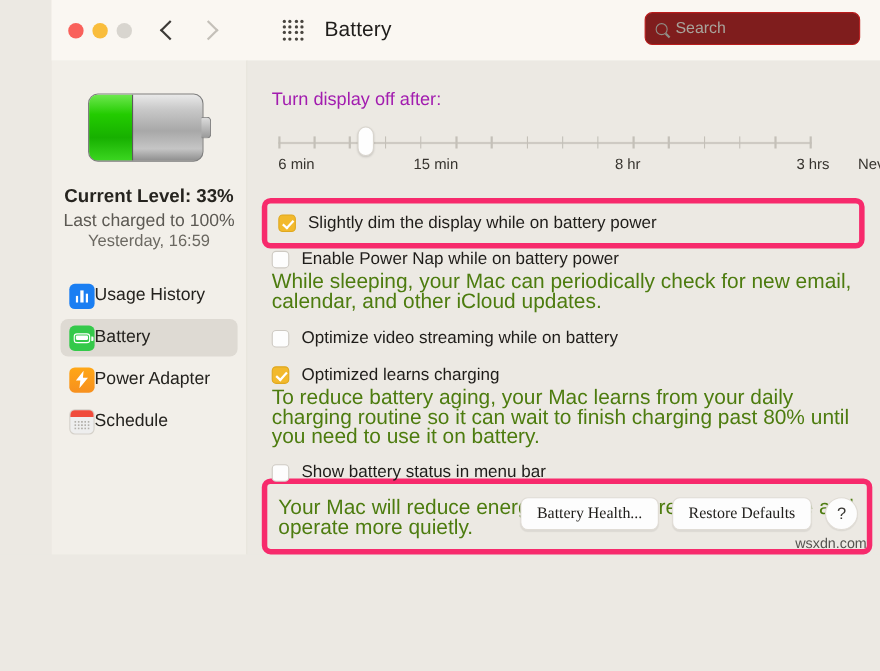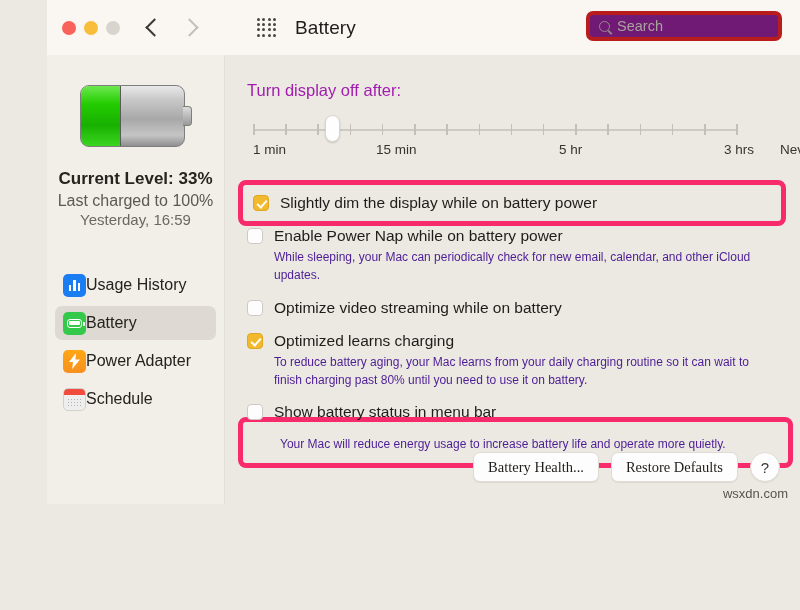--- a/index.html
+++ b/index.html
@@ -94,22 +94,22 @@
     font-size: 19px;
     color: #1f1d1b;
     letter-spacing: 0.1px;
   }
   .search-box {
     position: absolute;
     right: 18px;
     top: 11px;
     width: 196px;
     height: 30px;
-    background: #701a75;
-    border: 4px solid #b91c1c;
+    background: #7f1d1d;
+    border: 1px solid #b91c1c;
     border-radius: 7px;
     display: flex;
     align-items: center;
     padding-left: 9px;
     gap: 7px;
   }
   .mag {
     width: 11px; height: 11px;
     border: 1.6px solid #908c85;
     border-radius: 50%;
@@ -180,21 +180,21 @@
     margin-bottom: 3px;
   }
   .charged-line {
     font-size: 16px;
     color: #5c5953;
     margin-bottom: 1px;
   }
   .time-line {
     font-size: 15px;
     color: #6b6861;
-    margin-bottom: 40px;
+    margin-bottom: 24px;
   }
 
   .nav-list { width: 100%; padding: 0 8px; }
   .nav-item {
     display: flex;
     align-items: center;
     height: 34px;
     padding: 0 8px;
     border-radius: 7px;
     margin-bottom: 4px;
@@ -308,24 +308,23 @@
     content: "";
     position: absolute;
     left: 4.6px; top: 1.8px;
     width: 4px; height: 8px;
     border: solid #fff;
     border-width: 0 2px 2px 0;
     transform: rotate(42deg);
   }
   .opt-label { font-size: 15.5px; color: #1f1d1a; line-height: 17px; }
   .opt-desc {
-    font-size: 12px;
-    color: #4c1d95;
+    font-size: 19px;
+    color: #4d7c0f;
     line-height: 18px;
-    margin-left: 27px;
     margin-top: 4px;
     max-width: 545px;
   }
 
   .hl-box {
     border: 5px solid #f72a6c;
     border-radius: 8px;
     padding: 9px 10px 10px 10px;
   }
   .hl-full { margin-left: -9px; margin-right: -6px; }
@@ -484,23 +483,23 @@
             <span class="tick"></span>
             <span class="tick"></span>
             <span class="tick"></span>
           <span class="tick"></span>
             <span class="tick"></span>
             <span class="tick"></span>
             <span class="tick"></span>
         </div>
         <div class="knob"></div>
         <div class="slider-labels">
-          <span style="left:6px">1 min</span>
+          <span style="left:6px">6 min</span>
           <span style="left:129px">15 min</span>
-          <span style="left:312px">5 hr</span>
+          <span style="left:312px">8 hr</span>
           <span style="left:477px">3 hrs</span>
           <span style="left:533px">Never</span>
         </div>
       </div>
 
       <div class="hl-box hl-full" style="margin-top:20px;">
         <div class="opt-row">
           <span class="cb checked"></span>
           <span class="opt-label">Slightly dim the display while on battery power</span>
         </div>

